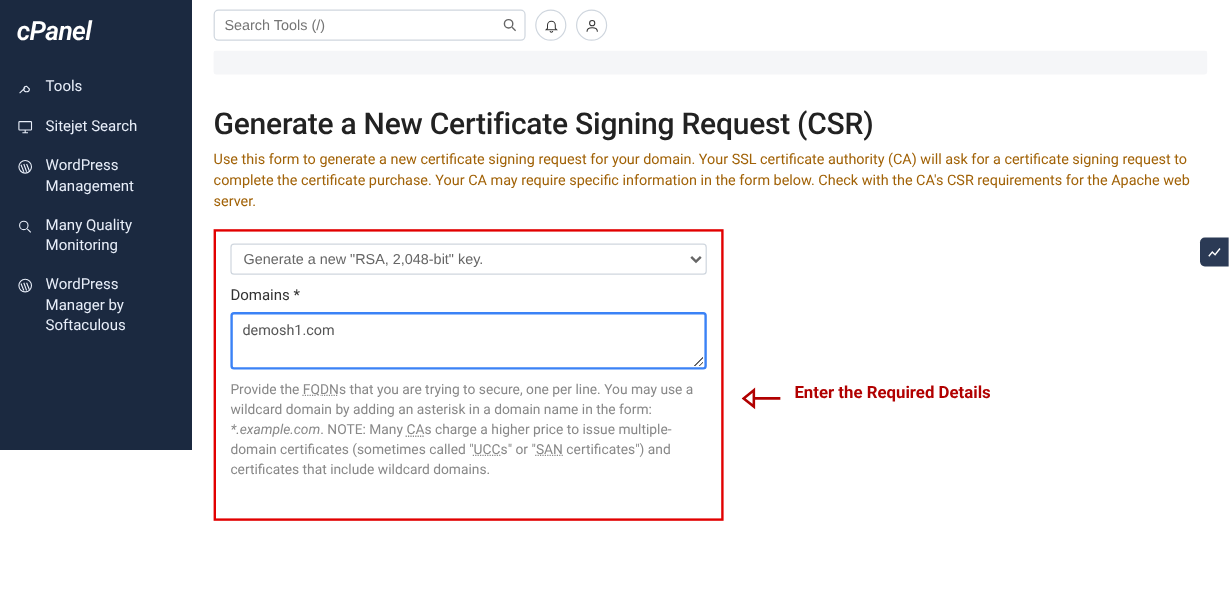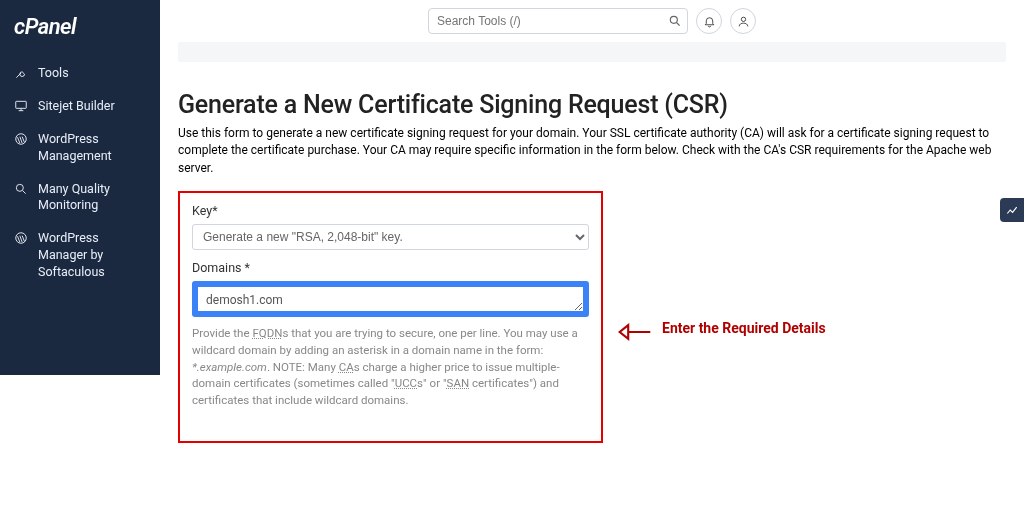--- a/index.html
+++ b/index.html
@@ -6,37 +6,37 @@
   body { font-family: -apple-system, BlinkMacSystemFont, "Segoe UI", Roboto, Arial, sans-serif; width:1024px; height:508px; overflow:hidden; position:relative; background:#fff; }
   .sidebar { position:absolute; left:0; top:0; width:160px; height:375px; background:#1b2940; color:#fff; }
   .logo { padding:14px 4px 14px 14px; font-style:italic; font-weight:600; font-size:22px; letter-spacing:-0.5px; }
   .logo-text { color:#fff; }
   .nav { padding: 4px 0; }
   .nav-item { display:flex; align-items:flex-start; padding:8px 12px; font-size:12.5px; color:#e8eef9; cursor:pointer; line-height:1.35; }
   .nav-item .icon { width:18px; flex:0 0 18px; margin-right:8px; display:flex; align-items:center; justify-content:center; margin-top:1px; }
   .nav-item .icon svg { width:14px; height:14px; stroke:#e8eef9; fill:none; stroke-width:1.6; }
   .nav-item .label { flex:1; }
 
-  .topbar { position:absolute; left:160px; right:0; top:0; height:42px; display:flex; align-items:center; justify-content:center; padding:0 18px; gap:8px; background:#fff; }
+  .topbar { position:absolute; left:160px; right:0; top:0; height:42px; display:flex; align-items:center; justify-content:flex-start; padding:0 18px; gap:8px; background:#fff; }
   .search-wrap { position:relative; width:260px; }
   .search-wrap input { width:100%; height:26px; border:1px solid #cfd6de; border-radius:4px; padding:2px 28px 2px 8px; font-size:12px; color:#555; }
   .search-wrap .s-icon { position:absolute; right:6px; top:5px; }
   .round-btn { width:26px; height:26px; border:1px solid #cfd6de; border-radius:50%; display:flex; align-items:center; justify-content:center; cursor:pointer; }
   .round-btn svg { width:13px; height:13px; stroke:#333; fill:none; stroke-width:1.6; }
 
   .main { position:absolute; left:160px; right:0; top:42px; bottom:0; overflow:hidden; padding:0 18px; background:#fff; }
   .breadcrumb-bar { height:20px; background:#f5f6f8; margin:0 0 28px 0; border-radius:2px; }
   h1.page-title { font-size:25px; font-weight:500; color:#222; margin:12px 0 6px 0; letter-spacing:-0.2px; }
-  p.desc { font-size:12px; color:#000000; line-height:1.45; margin-bottom:14px; }
+  p.desc { font-size:12px; color:#a16207; line-height:1.45; margin-bottom:14px; }
 
   .red-box { border:2px solid #e20000; padding:10px 12px 22px 12px; width:425px; }
   .field { margin-bottom:10px; }
   .flabel { font-size:12.5px; color:#333; margin-bottom:6px; display:block; }
   select.sel { width:100%; height:26px; border:1px solid #cfd6de; border-radius:3px; background:#fff; font-size:12px; color:#666; padding:0 6px; }
-  textarea.ta { width:100%; height:36px; border:6px solid #3b82f6; border-radius:3px; padding:6px 8px; font-size:12px; color:#555; resize:vertical; font-family:inherit; }
+  textarea.ta { width:100%; height:48px; border:2px solid #3b82f6; border-radius:3px; padding:6px 8px; font-size:12px; color:#555; resize:vertical; font-family:inherit; }
   input.txt { width:100%; height:26px; border:1px solid #cfd6de; border-radius:3px; padding:0 8px; font-size:12px; color:#555; }
   .help { font-size:11.5px; color:#888; line-height:1.45; margin-top:4px; }
   .help .ul { text-decoration: underline dotted; }
   .help .it { font-style:italic; }
 
   .annot { position:absolute; left:618px; top:320px; display:flex; align-items:flex-start; gap:10px; }
   .annot .arrow svg { width:34px; height:24px; }
   .annot .txt { color:#b10000; font-weight:700; font-size:14px; }
 
   .float-tab { position:absolute; right:0; top:198px; width:24px; height:24px; background:#2b3a55; border-radius:4px 0 0 4px; display:flex; align-items:center; justify-content:center; }
@@ -58,21 +58,21 @@
       </span>
       <span class="label">Tools</span>
     </div>
     <div class="nav-item">
       <span class="icon">
         <svg viewBox="0 0 24 24">
             <rect x="3" y="4" width="18" height="12" rx="1"></rect>
             <path d="M8 20h8M12 16v4"></path>
           </svg>
       </span>
-      <span class="label">Sitejet Builder</span>
+      <span class="label">Sitejet Search</span>
     </div>
     <div class="nav-item">
       <span class="icon">
         <svg viewBox="0 0 24 24">
             <circle cx="12" cy="12" r="9"></circle>
             <path d="M6 9l4 10M10 8l4 11M14 8l4 10"></path>
           </svg>
       </span>
       <span class="label">WordPress Management</span>
     </div>
@@ -122,21 +122,20 @@
 </div>
 
 <div class="main">
   <div class="breadcrumb-bar"></div>
   <h1 class="page-title">Generate a New Certificate Signing Request (CSR)</h1>
   <p class="desc">Use this form to generate a new certificate signing request for your domain. Your SSL certificate authority (CA) will ask for a certificate signing request to complete the certificate purchase. Your CA may require specific information in the form below. Check with the CA's CSR requirements for the Apache web server.</p>
 
   <div class="red-box">
 
     <div class="field">
-      <label class="flabel">Key*</label>
       <select class="sel">
         <option>Generate a new "RSA, 2,048-bit" key.</option>
       </select>
     </div>
 
     <div class="field">
       <label class="flabel">Domains *</label>
       <textarea class="ta" style="">demosh1.com</textarea>
       <div class="help">
         <span>Provide the </span><span class="ul">FQDN</span><span>s that you are trying to secure, one per line. You may use a wildcard domain by adding an asterisk in a domain name in the form: </span><span class="it">*.example.com</span><span>. NOTE: Many </span><span class="ul">CA</span><span>s charge a higher price to issue multiple-domain certificates (sometimes called "</span><span class="ul">UCC</span><span>s" or "</span><span class="ul">SAN</span><span> certificates") and certificates that include wildcard domains.</span>

